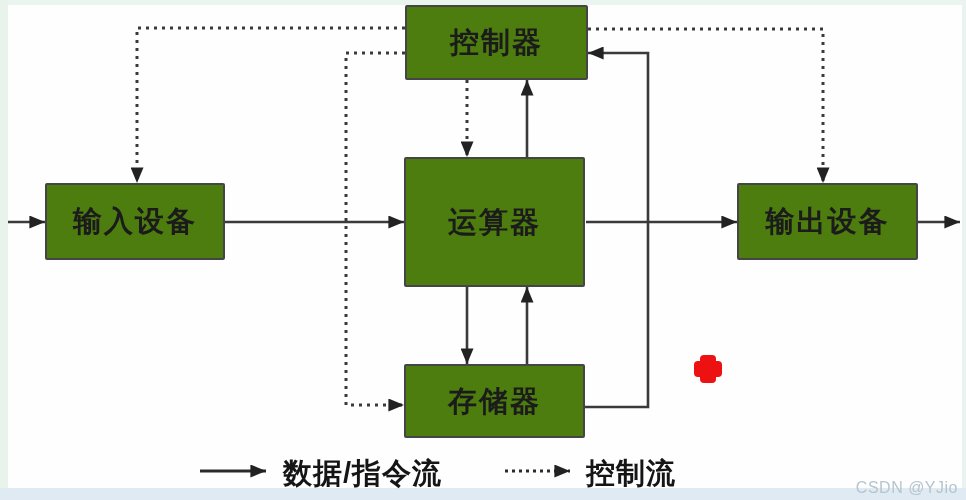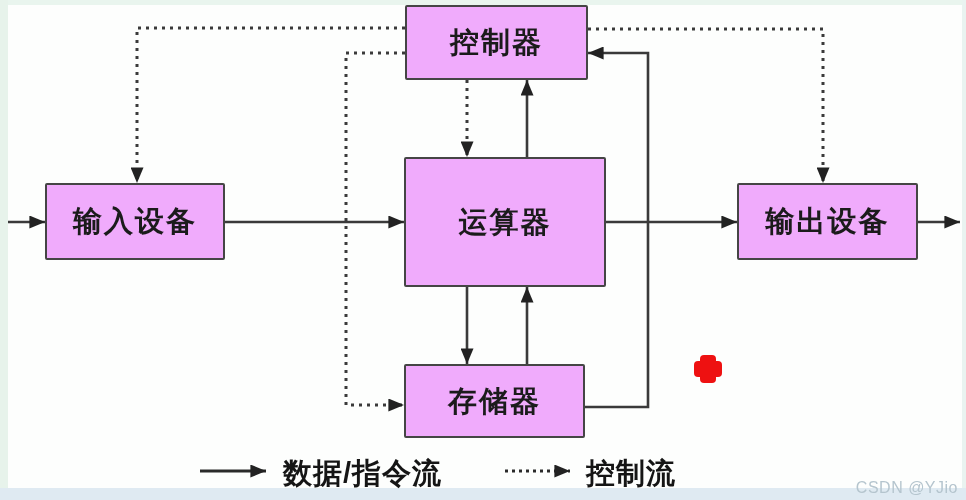--- a/index.html
+++ b/index.html
@@ -15,28 +15,28 @@
   
   .edge-top    { position: absolute; left: 0; top: 0; width: 966px; height: 5px;  background: #e9f5ee; }
   .edge-left   { position: absolute; left: 0; top: 0; width: 8px;  height: 500px; background: #e7f3eb; }
   .edge-right  { position: absolute; right: 0; top: 0; width: 4px; height: 500px; background: #e9f3f0; }
   .edge-bottom { position: absolute; left: 0; bottom: 0; width: 966px; height: 12px; background: #dfeaf2; }
 
   .wires { position: absolute; left: 0; top: 0; }
 
   .node {
     position: absolute; box-sizing: border-box;
-    border: 2px solid #454545; background: #f0abfc;
+    border: 2px solid #454545; background: #4d7c0f;
     display: flex; flex-direction: column; align-items: center; justify-content: center;
     color: #1b1b1b; font-weight: 700; font-size: 29px; letter-spacing: 2px;
     border-radius: 2px;
   }
   .node .ln { line-height: 35px; white-space: nowrap; }
   #node-controller { left: 405px; top: 5px;   width: 183px; height: 75px; }
-  #node-alu        { left: 404px; top: 157px; width: 202px; height: 130px; }
+  #node-alu        { left: 404px; top: 157px; width: 181px; height: 130px; }
   #node-memory     { left: 404px; top: 364px; width: 181px; height: 74px; font-family: Liberation Serif, serif; }
   #node-input      { left: 45px;  top: 183px; width: 180px; height: 77px; }
   #node-output     { left: 737px; top: 183px; width: 181px; height: 77px; }
 
   .legend-label {
     position: absolute; top: 454px; color: #151515;
     font-weight: 700; font-size: 29px; letter-spacing: 1px; white-space: nowrap;
   }
   #legend-data-label    { left: 283px; }
   #legend-control-label { left: 586px; }

